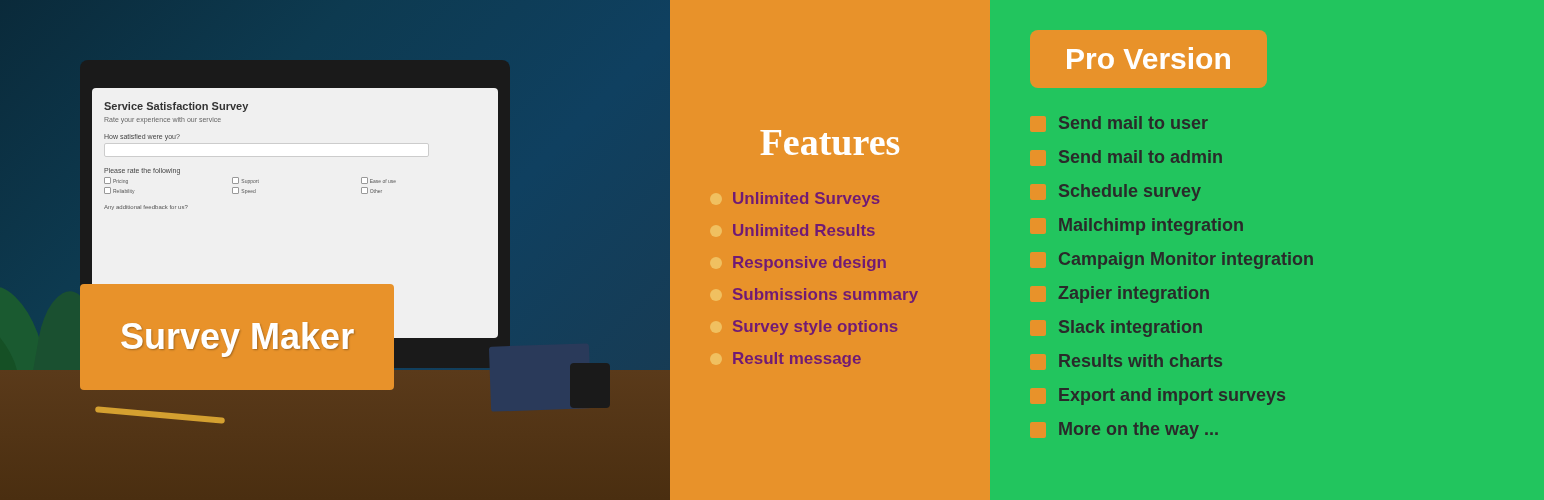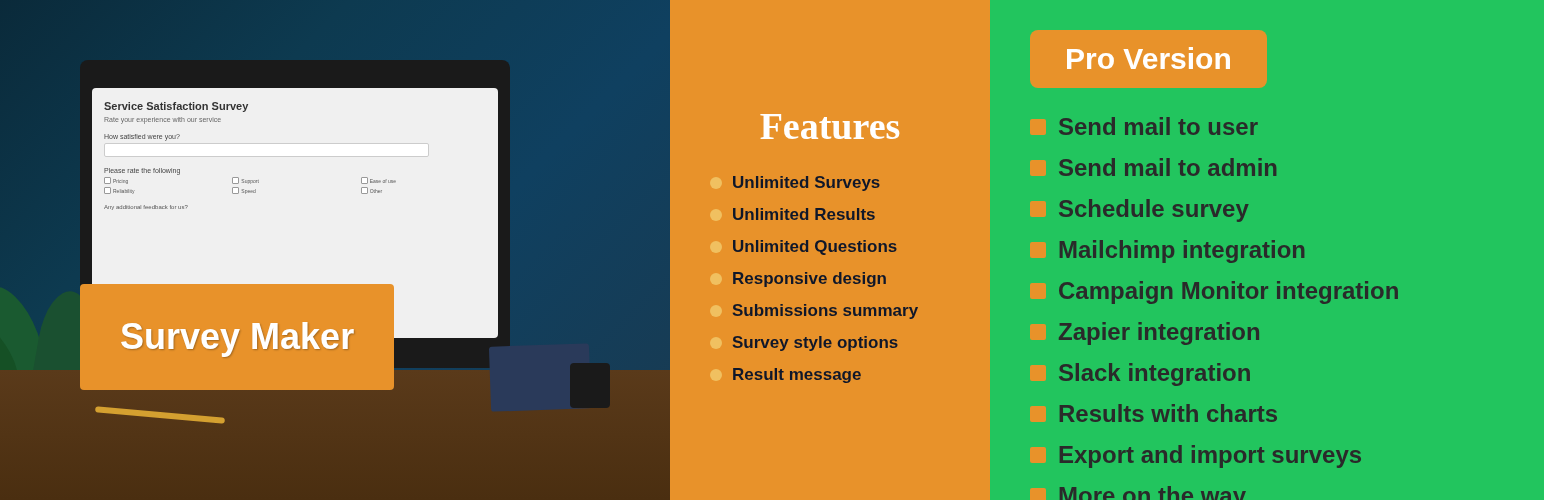--- a/index.html
+++ b/index.html
@@ -258,21 +258,21 @@
       width: 100%;
     }
 
     .features-list li {
       display: flex;
       align-items: center;
       gap: 10px;
       margin-bottom: 12px;
       font-size: 17px;
       font-weight: bold;
-      color: #0f172a;
+      color: #701a75;
       font-family: Arial, sans-serif;
     }
 
     .feature-bullet {
       width: 12px;
       height: 12px;
       border-radius: 50%;
       background: #f0c060;
       flex-shrink: 0;
     }
@@ -300,21 +300,21 @@
 
     .pro-list {
       list-style: none;
     }
 
     .pro-list li {
       display: flex;
       align-items: center;
       gap: 12px;
       margin-bottom: 13px;
-      font-size: 24px;
+      font-size: 18px;
       font-weight: bold;
       color: #2a2a2a;
       font-family: Arial, sans-serif;
     }
 
     .pro-bullet {
       width: 16px;
       height: 16px;
       background: #e8922a;
       flex-shrink: 0;
@@ -394,24 +394,20 @@
     <li>
       <div class="feature-bullet"></div>
       <span>Unlimited Surveys</span>
     </li>
     <li>
       <div class="feature-bullet"></div>
       <span>Unlimited Results</span>
     </li>
     <li>
       <div class="feature-bullet"></div>
-      <span>Unlimited Questions</span>
-    </li>
-    <li>
-      <div class="feature-bullet"></div>
       <span>Responsive design</span>
     </li>
     <li>
       <div class="feature-bullet"></div>
       <span>Submissions summary</span>
     </li>
     <li>
       <div class="feature-bullet"></div>
       <span>Survey style options</span>
     </li>

